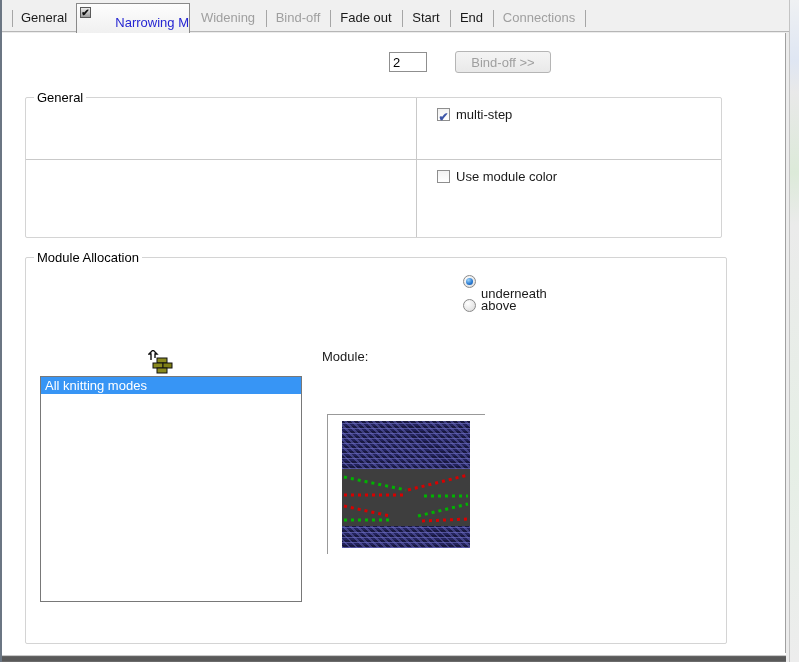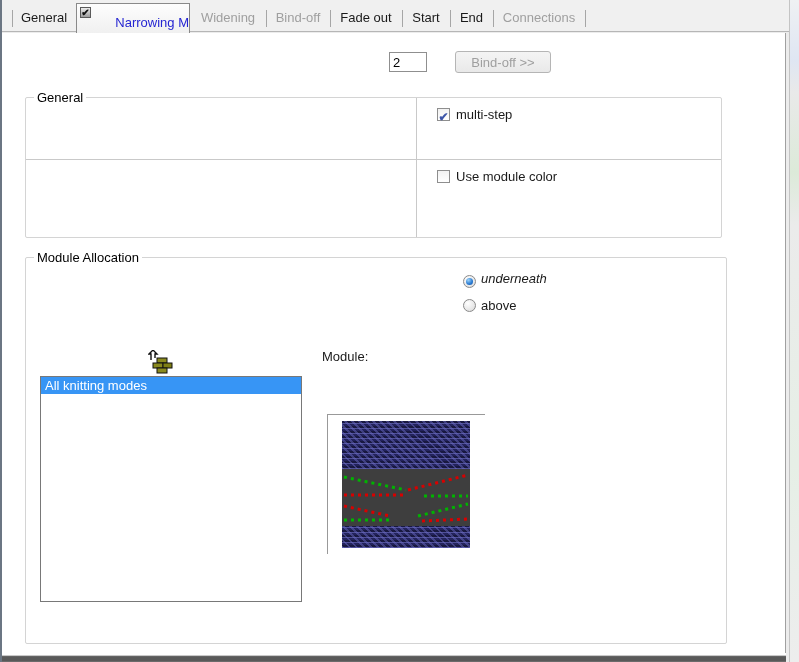--- a/index.html
+++ b/index.html
@@ -125,21 +125,21 @@
     <span class="cb-label" style="left:430px; top:10px;">multi-step</span>
 
     <span class="checkbox" style="left:411px; top:72px;"></span>
     <span class="cb-label" style="left:430px; top:72px;">Use module color</span>
   </div>
 
   <div class="groupbox gb-alloc">
     <span class="legend">Module Allocation</span>
 
     <span class="radio selected" style="left:437px; top:17px;"></span>
-    <span class="cb-label" style="left:455px; top:14px;font-style:italic;">underneath</span>
+    <span class="cb-label" style="left:455px; top:29px;">underneath</span>
     <span class="radio" style="left:437px; top:41px;"></span>
     <span class="cb-label" style="left:455px; top:41px;">above</span>
 
     <span class="brick-icon">
       <svg width="26" height="24" viewBox="0 0 26 24">
         <path d="M3 10 L3 4 L1 4 L5 0 L9 4 L7 4 L7 8" fill="none" stroke="#111" stroke-width="1.4"></path>
         <g stroke="#111" stroke-width="1">
           <rect x="9" y="8" width="10" height="5" fill="#8a8a1e"></rect>
           <rect x="5" y="13" width="10" height="5" fill="#8a8a1e"></rect>
           <rect x="15" y="13" width="9" height="5" fill="#7f7f14"></rect>

